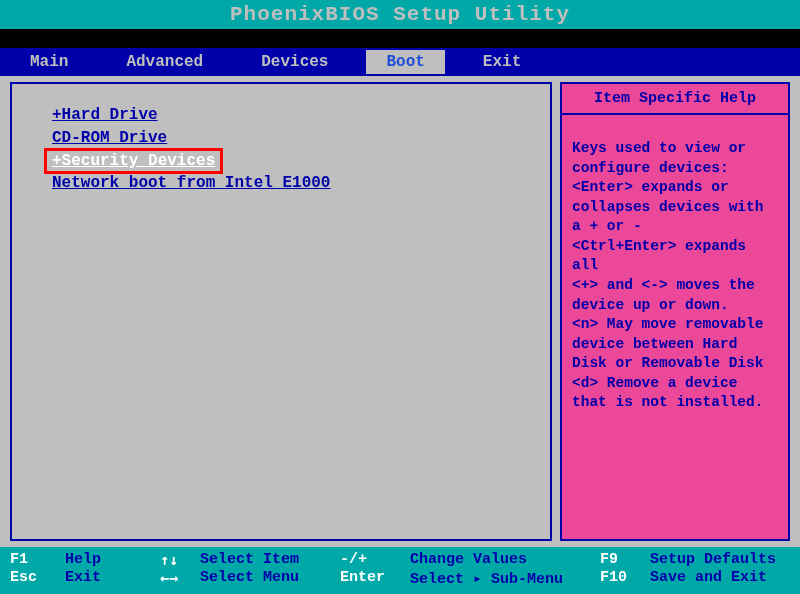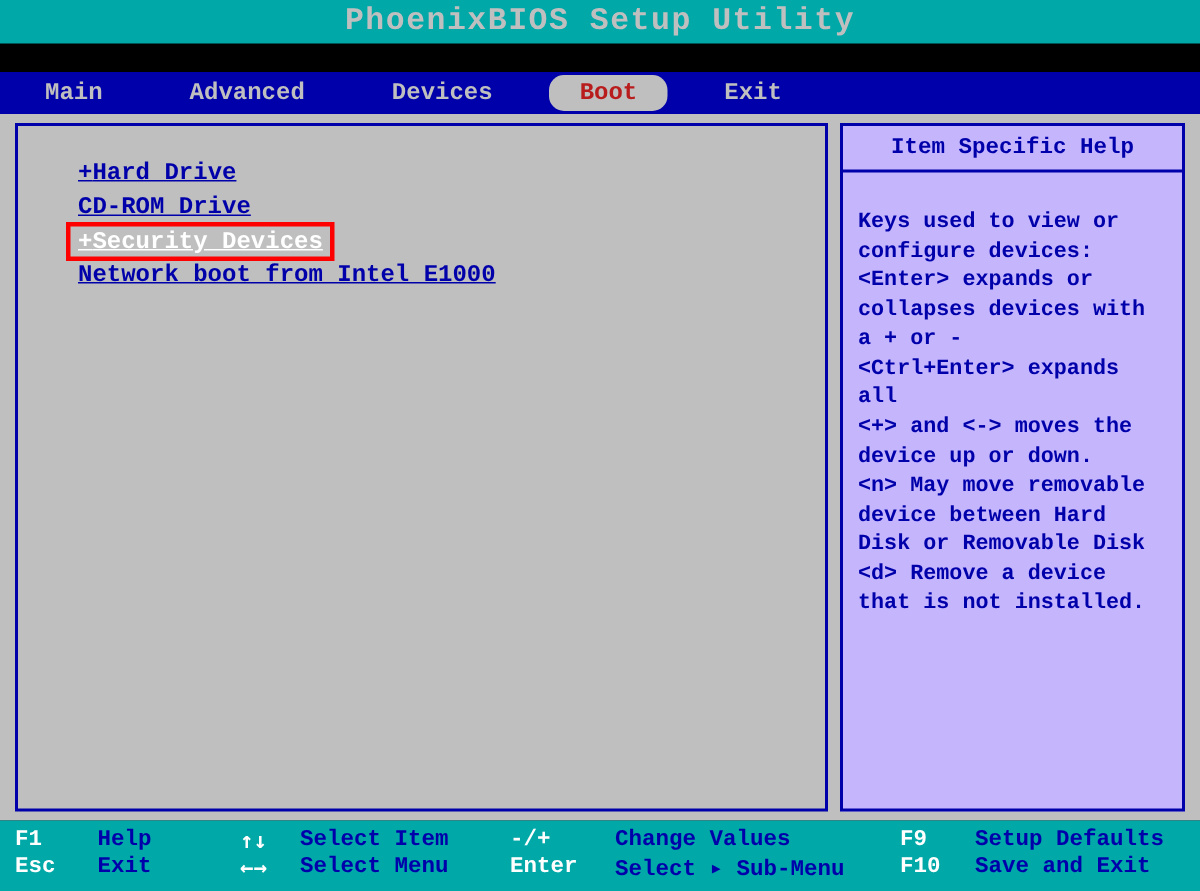--- a/index.html
+++ b/index.html
@@ -37,40 +37,39 @@
       margin-top: 19px;
     }
     .menu-item {
       color: #bfbfbf;
       padding: 3px 20px;
       margin-right: 18px;
       cursor: pointer;
     }
     .menu-item.active {
       background: #bfbfbf;
-      color: #b91c1c;
-      border-radius: 10px;
+      color: #1d4ed8;
     }
     .main-content {
       flex: 1;
       display: flex;
       background: #bfbfbf;
       padding: 6px 10px;
       gap: 8px;
     }
     .left-panel {
       flex: 1;
       border: 2px solid #0000aa;
       background: #bfbfbf;
       padding: 20px 10px;
     }
     .right-panel {
       width: 230px;
       border: 2px solid #0000aa;
-      background: #c4b5fd;
+      background: #ec4899;
       display: flex;
       flex-direction: column;
     }
     .help-title {
       color: #0000aa;
       text-align: center;
       padding: 6px 4px;
       border-bottom: 2px solid #0000aa;
       font-size: 15px;
     }

